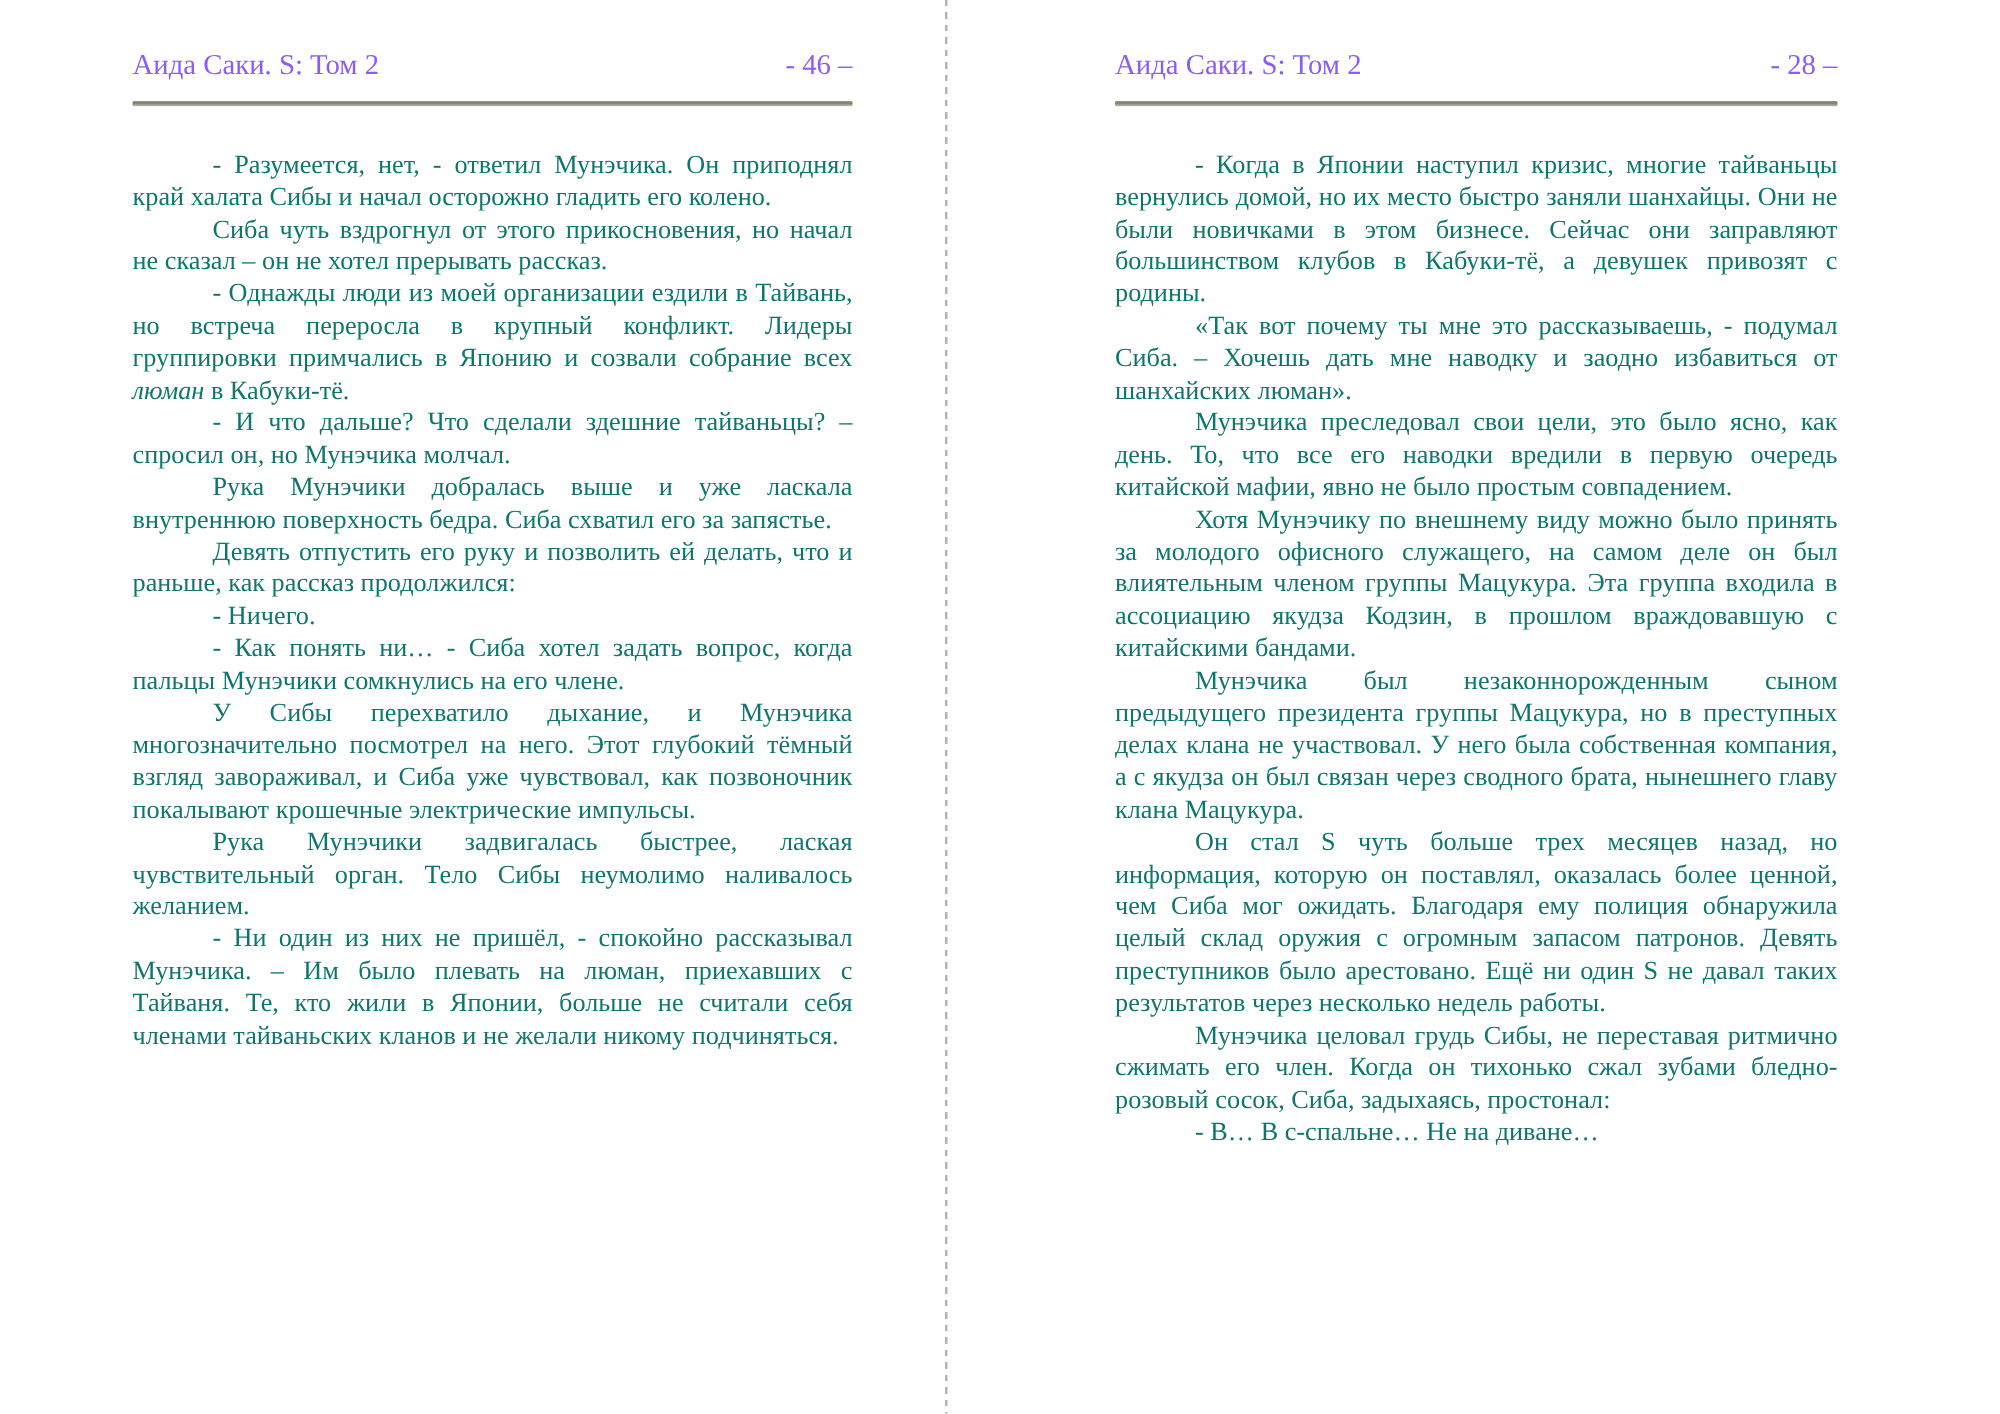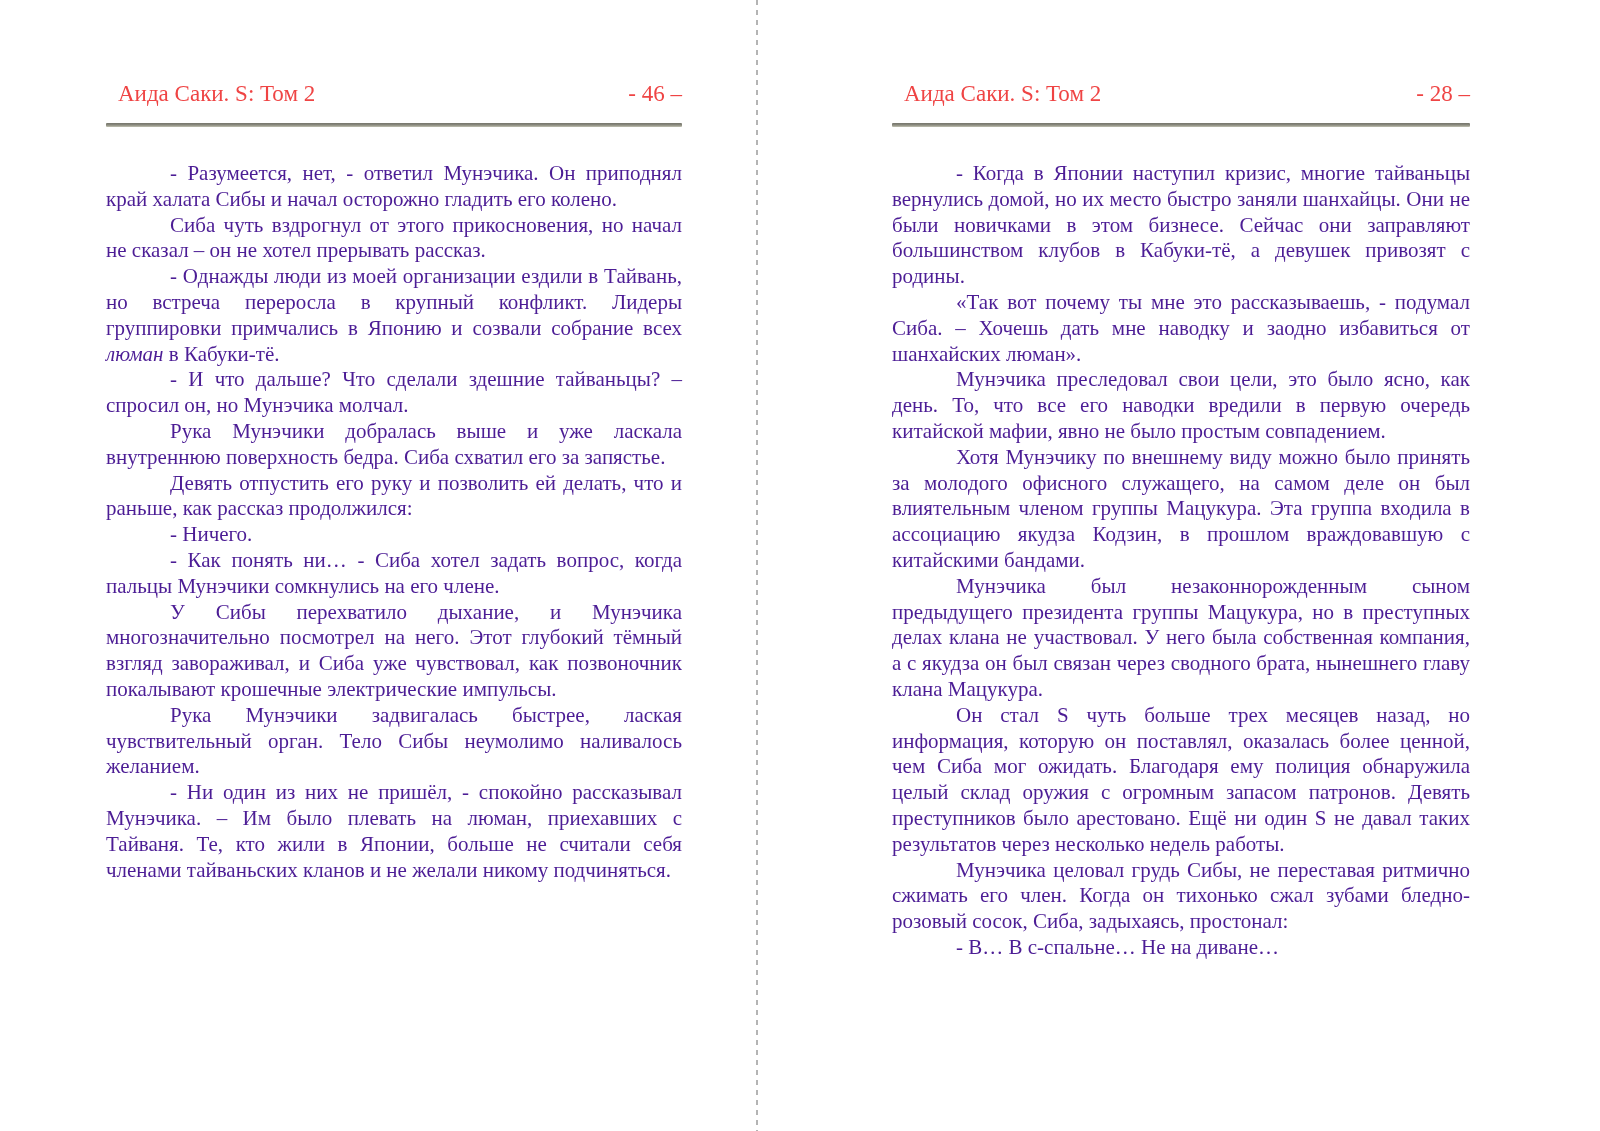--- a/index.html
+++ b/index.html
@@ -32,38 +32,37 @@
   .page {
     position: absolute;
     top: 0;
   }
   .page.left  { left: 106px; width: 576px; }
   .page.right { left: 892px; width: 578px; }
   .page-header {
     display: flex;
     justify-content: space-between;
     align-items: baseline;
-    padding-top: 80px;
+    padding-top: 38px;
     font-size: 23px;
     line-height: 28px;
-    color: #ef4444;
-    margin-left: 12px;
+    color: #8b5cf6;
   }
   .header-rule {
     margin-top: 15px;
     height: 4px;
     border-radius: 1px;
     background: linear-gradient(to bottom, #75756b 0px, #8a8a7e 2px, #c2c2b2 4px);
   }
   .page-text {
     margin-top: 34px;
     font-size: 21px;
     line-height: 25.8px;
     text-align: justify;
-    color: #4c1d95;
+    color: #0f766e;
   }
   .page-text p {
     margin: 0;
     padding: 0;
     text-indent: 64px;
   }
   .seg-italic { font-style: italic; }
 </style>
 </head>
 <body>

